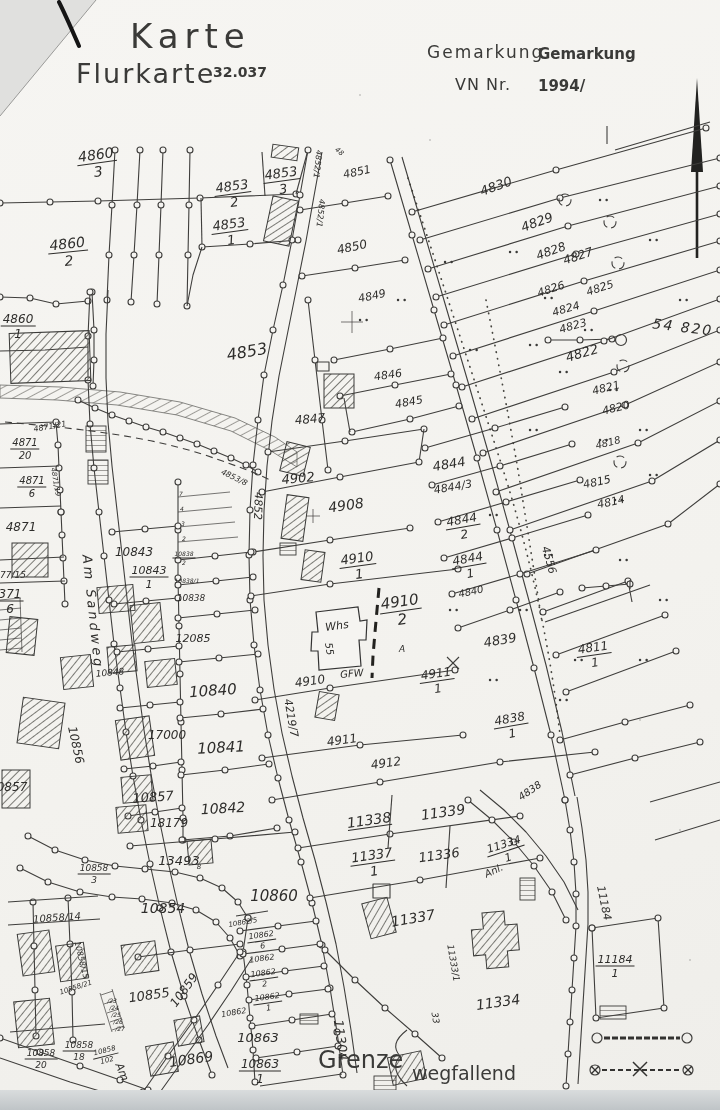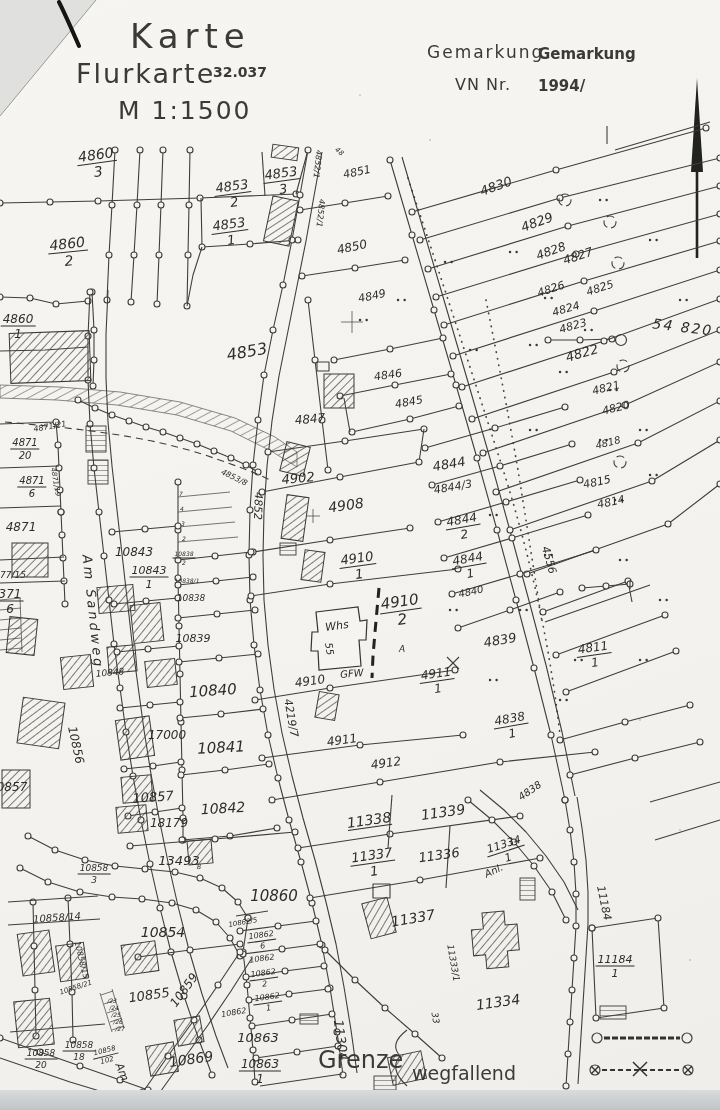--- a/index.html
+++ b/index.html
@@ -337,21 +337,20 @@
         <circle cx="680" cy="830" r="1"></circle>
       <circle cx="60" cy="240" r="1"></circle>
         <circle cx="690" cy="960" r="1"></circle>
         <circle cx="360" cy="95" r="1"></circle>
     </g>
   </svg>
 
   <div class="hd" style="left:130px;top:16px;font-size:34px;letter-spacing:6px;">Karte</div>
   <div class="hd" style="left:76px;top:58px;font-size:27px;letter-spacing:2px;">Flurkarte</div>
   <div class="hd" style="left:213px;top:64px;font-size:14px;font-weight:600;">32.037</div>
-  <div class="hd" style="left:118px;top:96px;font-size:25px;letter-spacing:2px;">M 1:1500</div>
   <div class="hd" style="left:427px;top:42px;font-size:17px;letter-spacing:2px;">Gemarkung</div>
   <div class="hd" style="left:538px;top:45px;font-size:15px;font-weight:600;">Gemarkung</div>
   <div class="hd" style="left:455px;top:75px;font-size:16px;letter-spacing:1px;">VN Nr.</div>
   <div class="hd" style="left:538px;top:77px;font-size:15px;font-weight:600;">1994/</div>
 
   <div class="hd" style="left:318px;top:1046px;font-size:24px;">Grenze</div>
   <div class="hd" style="left:412px;top:1062px;font-size:19px;">wegfallend</div>
 
   <div id="map-labels" class="labels">
       <div class="plbl frac" style="left: 97px; top: 163px; font-size: 14px; transform: translate(-50%, -50%) rotate(-8deg);">
@@ -473,21 +472,21 @@
       <div class="plbl" style="left: 181px; top: 494px; font-size: 6px; transform: translate(-50%, -50%) rotate(0deg);">7</div>
       <div class="plbl" style="left: 182px; top: 509px; font-size: 6px; transform: translate(-50%, -50%) rotate(0deg);">4</div>
       <div class="plbl" style="left: 183px; top: 524px; font-size: 6px; transform: translate(-50%, -50%) rotate(0deg);">3</div>
       <div class="plbl" style="left: 184px; top: 539px; font-size: 6px; transform: translate(-50%, -50%) rotate(0deg);">2</div>
       <div class="plbl frac" style="left: 184px; top: 558px; font-size: 6px; transform: translate(-50%, -50%) rotate(0deg);">
         <span class="num">10838</span>
         <span class="den">2</span>
       </div>
       <div class="plbl" style="left: 187px; top: 581px; font-size: 6px; transform: translate(-50%, -50%) rotate(0deg);">10838/1</div>
       <div class="plbl" style="left: 191px; top: 598px; font-size: 9px; transform: translate(-50%, -50%) rotate(0deg);">10838</div>
-      <div class="plbl" style="left: 193px; top: 638px; font-size: 11px; transform: translate(-50%, -50%) rotate(0deg);">10839</div>
+      <div class="plbl" style="left: 193px; top: 638px; font-size: 11px; transform: translate(-50%, -50%) rotate(0deg);">12085</div>
       <div class="plbl" style="left: 110px; top: 673px; font-size: 9px; transform: translate(-50%, -50%) rotate(-5deg);">10848</div>
       <div class="plbl" style="left: 213px; top: 691px; font-size: 15px; transform: translate(-50%, -50%) rotate(-4deg);">10840</div>
       <div class="plbl" style="left: 167px; top: 735px; font-size: 12px; transform: translate(-50%, -50%) rotate(0deg);">17000</div>
       <div class="plbl" style="left: 221px; top: 748px; font-size: 15px; transform: translate(-50%, -50%) rotate(-3deg);">10841</div>
       <div class="plbl" style="left: 76px; top: 745px; font-size: 12px; transform: translate(-50%, -50%) rotate(78deg);">10856</div>
       <div class="plbl" style="left: 153px; top: 797px; font-size: 13px; transform: translate(-50%, -50%) rotate(-4deg);">10857</div>
       <div class="plbl" style="left: 12px; top: 787px; font-size: 12px; transform: translate(-50%, -50%) rotate(0deg);">0857</div>
       <div class="plbl" style="left: 223px; top: 808px; font-size: 14px; transform: translate(-50%, -50%) rotate(-3deg);">10842</div>
       <div class="plbl" style="left: 169px; top: 823px; font-size: 12px; transform: translate(-50%, -50%) rotate(0deg);">18179</div>
       <div class="plbl" style="left: 179px; top: 860px; font-size: 13px; transform: translate(-50%, -50%) rotate(0deg);">13493</div>
@@ -497,21 +496,21 @@
         <span class="den">3</span>
       </div>
       <div class="plbl" style="left: 57px; top: 918px; font-size: 10px; transform: translate(-50%, -50%) rotate(-4deg);">10858/14</div>
       <div class="plbl" style="left: 81px; top: 960px; font-size: 8px; transform: translate(-50%, -50%) rotate(76deg);">10858/15</div>
       <div class="plbl" style="left: 76px; top: 988px; font-size: 7px; transform: translate(-50%, -50%) rotate(-18deg);">10858/21</div>
       <div class="plbl" style="left: 112px; top: 1001px; font-size: 6px; transform: translate(-50%, -50%) rotate(0deg);">/23</div>
       <div class="plbl" style="left: 114px; top: 1008px; font-size: 6px; transform: translate(-50%, -50%) rotate(0deg);">/24</div>
       <div class="plbl" style="left: 116px; top: 1015px; font-size: 6px; transform: translate(-50%, -50%) rotate(0deg);">/25</div>
       <div class="plbl" style="left: 118px; top: 1022px; font-size: 6px; transform: translate(-50%, -50%) rotate(0deg);">/26</div>
       <div class="plbl" style="left: 120px; top: 1029px; font-size: 6px; transform: translate(-50%, -50%) rotate(0deg);">/27</div>
-      <div class="plbl" style="left: 163px; top: 908px; font-size: 14px; transform: translate(-50%, -50%) rotate(0deg); margin-top: 24px;">10854</div>
+      <div class="plbl" style="left: 163px; top: 908px; font-size: 14px; transform: translate(-50%, -50%) rotate(0deg);">10854</div>
       <div class="plbl" style="left: 149px; top: 995px; font-size: 13px; transform: translate(-50%, -50%) rotate(-8deg);">10855</div>
       <div class="plbl" style="left: 184px; top: 990px; font-size: 12px; transform: translate(-50%, -50%) rotate(-54deg);">10859</div>
       <div class="plbl frac" style="left: 79px; top: 1051px; font-size: 9px; transform: translate(-50%, -50%) rotate(0deg);">
         <span class="num">10858</span>
         <span class="den">18</span>
       </div>
       <div class="plbl frac" style="left: 41px; top: 1059px; font-size: 9px; transform: translate(-50%, -50%) rotate(0deg);">
         <span class="num">10858</span>
         <span class="den">20</span>
       </div>

